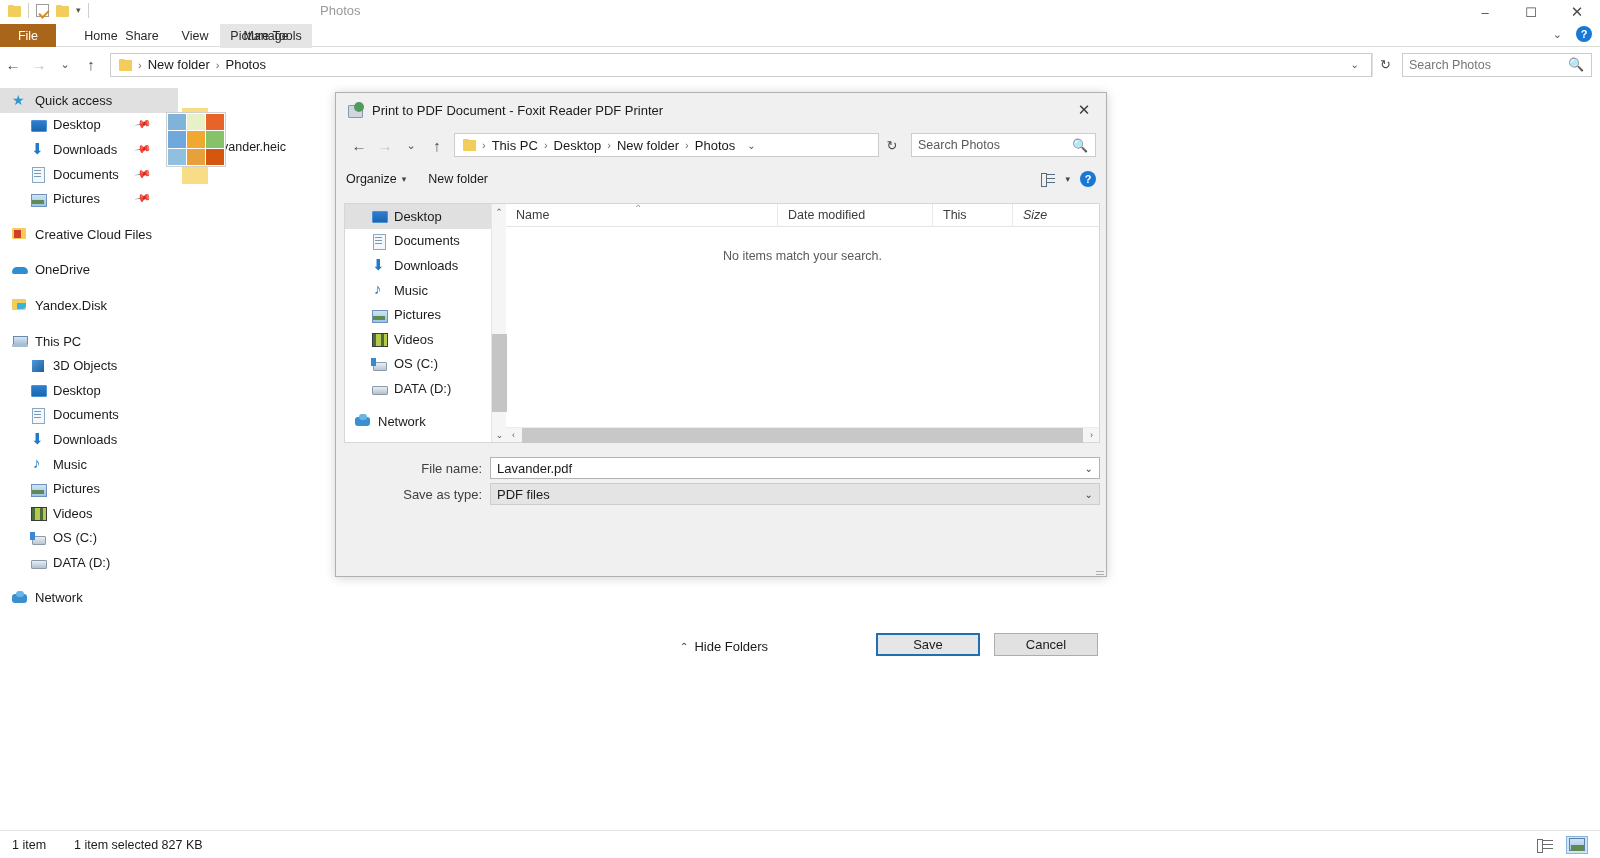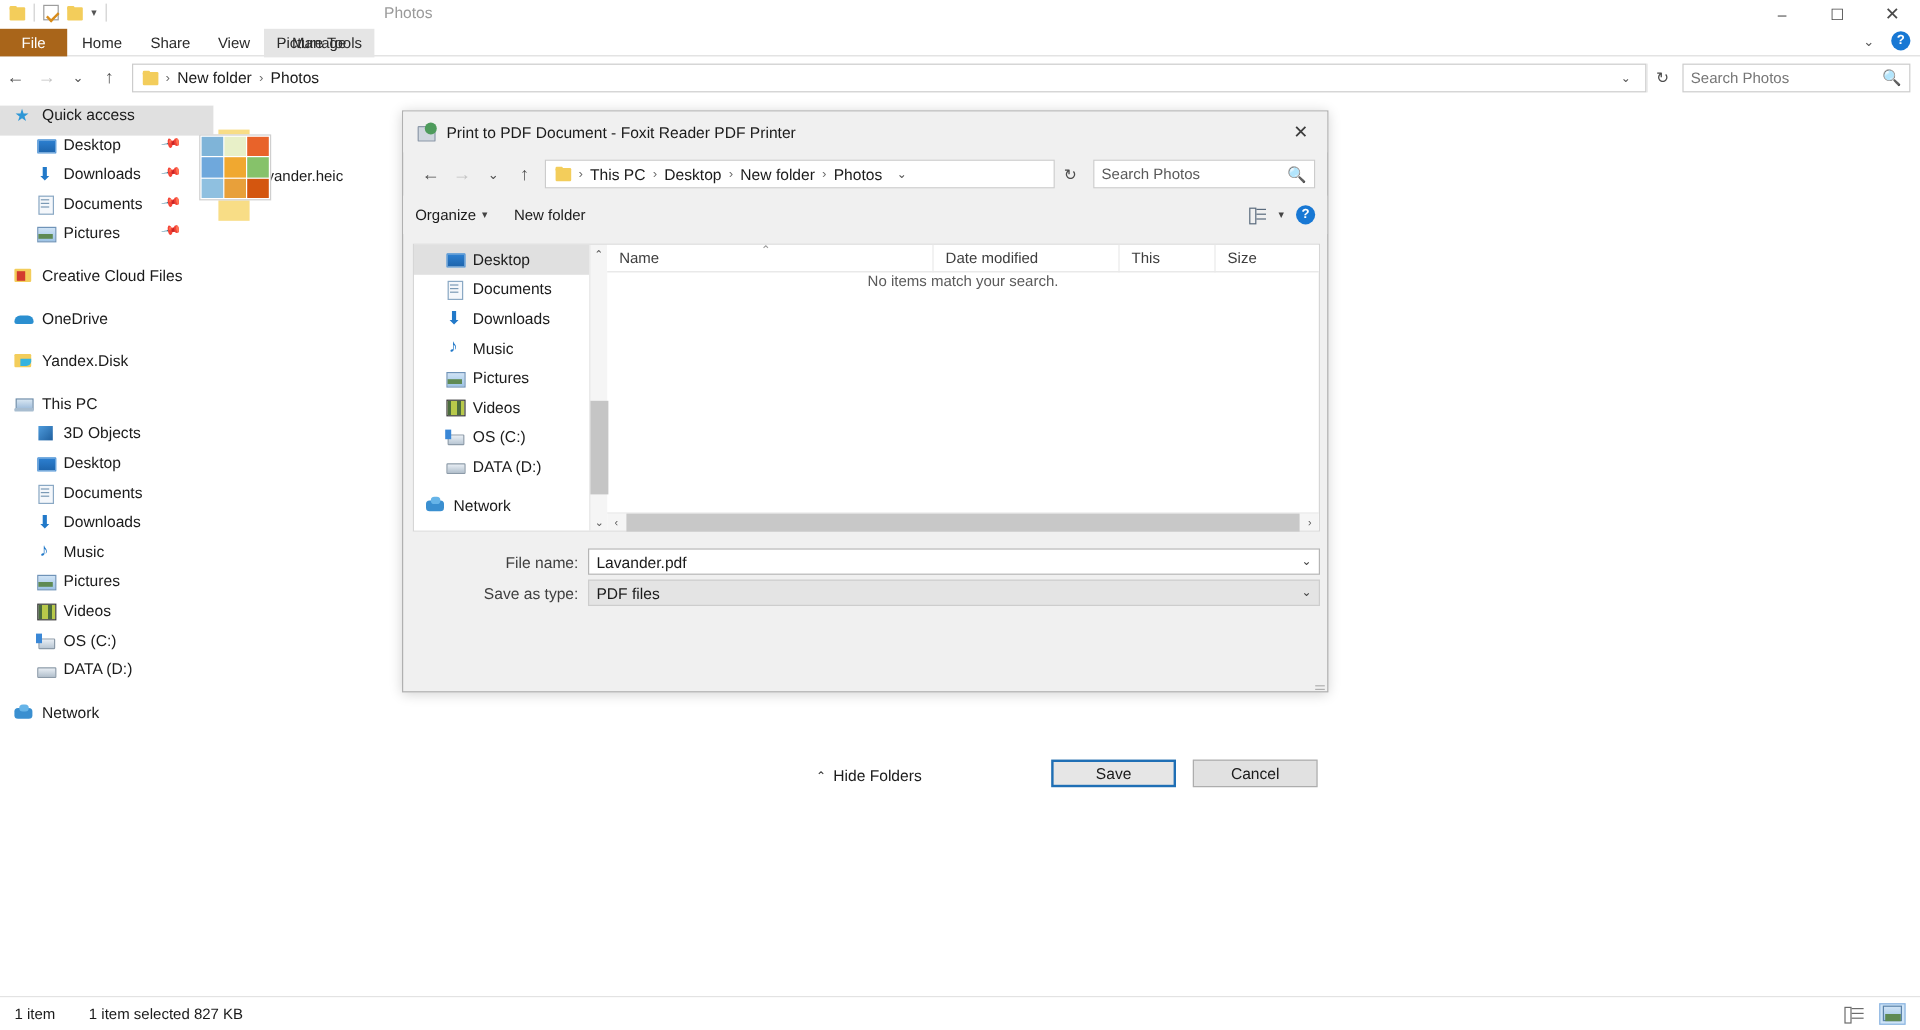--- a/index.html
+++ b/index.html
@@ -24,21 +24,21 @@
   .chk-ico:after{content:"";position:absolute;left:2px;top:5px;width:8px;height:4px;border-left:2px solid #d88c1a;border-bottom:2px solid #d88c1a;transform:rotate(-45deg);}
   .qat-caret { font-size:9px; color:#555; line-height:1; }
 
   .wincontrols { position:absolute; right:0; top:0; display:flex; height:24px; }
   .wincontrols div { width:46px; height:24px; display:flex; align-items:center; justify-content:center; color:#4a4a4a; font-size:13px; }
   .wincontrols .close { font-size:15px; }
 
   .ribbon-tabs { position:absolute; left:0; top:24px; width:1600px; height:23px; background:#fff; border-bottom:1px solid #dcdcdc; }
   .tab { position:absolute; top:0; height:23px; display:flex; align-items:center; justify-content:center; font-size:12.5px; color:#2a2a2a; }
   .tab.file { left:0; width:56px; background:#A9651A; color:#fff; }
-  .tab.home { left:56px; width:58px; }
+  .tab.home { left:72px; width:58px; }
   .tab.share { left:114px; width:56px; }
   .tab.view { left:170px; width:50px; }
   .tab.pictools { left:220px; width:92px; }
   .contextual { position:absolute; left:220px; top:0; width:92px; height:24px; background:#e5e5e5; display:flex; align-items:center; justify-content:center; font-size:12.5px; color:#2a2a2a; }
   .app-label { position:absolute; left:320px; top:3px; font-size:13px; color:#9a9a9a; }
   .ribbon-right { position:absolute; right:8px; top:26px; display:flex; align-items:center; gap:14px; }
   .ribbon-right .chev { font-size:11px; color:#555; }
   .help-circle { width:16px;height:16px;border-radius:50%;background:#1878d4;color:#fff;font-size:11px;display:flex;align-items:center;justify-content:center;font-weight:bold;}
 
   .addressbar { position:absolute; left:0; top:48px; width:1600px; height:33px; background:#fff; display:flex; align-items:center; }
@@ -50,21 +50,21 @@
   .crumb-sep { font-size:11px; color:#6a6a6a; padding:0 2px; }
   .crumbbox .spacer { flex:1; }
   .crumb-caret { font-size:10px; color:#555; padding:0 8px; }
   .refresh { width:26px;height:24px;display:flex;align-items:center;justify-content:center;font-size:13px;color:#4d4d4d;border-left:1px solid #e2e2e2;}
   .searchbox { width:190px; height:24px; margin-right:8px; margin-left:4px; border:1px solid #cccccc; display:flex; align-items:center; padding:0 6px; }
   .searchbox .ph { flex:1; font-size:12.5px; color:#767676; }
   .searchbox .mag { font-size:13px; color:#4a4a4a; }
 
   
   .navpane { position:absolute; left:0; top:88px; width:178px; height:720px; background:#fff; }
-  .navrow { position:relative; height:24.6px; display:flex; align-items:flex-start; font-size:13px; color:#1b1b1b; white-space:nowrap; }
+  .navrow { position:relative; height:24.6px; display:flex; align-items:center; font-size:13px; color:#1b1b1b; white-space:nowrap; }
   .navrow.sel { background:#e0e0e0; }
   .navrow .ic { width:16px; height:16px; margin-right:7px; flex:0 0 16px; position:relative; }
   .navrow .pin { position:absolute; right:28px; color:#9a9a9a; font-size:11px; transform:rotate(35deg); }
   .lvl0 { padding-left:12px; }
   .lvl1 { padding-left:30px; }
   .gap { height:11px; }
 
   .ic-star:before{content:"★";color:#2e97d6;font-size:14px;position:absolute;left:0;top:0;}
   .ic-desktop:before{content:"";position:absolute;left:1px;top:3px;width:14px;height:10px;background:linear-gradient(#2c7fd0,#1e65ad);border:1px solid #4b92d6;border-radius:1px;}
   .ic-download:before{content:"⬇";color:#2279c9;font-size:15px;position:absolute;left:1px;top:-1px;}
@@ -141,23 +141,23 @@
   .vscroll { width:15px; background:#f5f5f5; position:relative; border-left:1px solid #e6e6e6; }
   .vscroll .arr { height:15px; display:flex; align-items:center; justify-content:center; font-size:9px; color:#5a5a5a; }
   .vscroll .arr.bot { position:absolute; bottom:0; width:15px; }
   .vscroll .thumbv { position:absolute; left:0; top:130px; width:15px; height:78px; background:#c5c5c5; }
   .filelist { flex:1; position:relative; }
   .colhdr { height:23px; display:flex; border-bottom:1px solid #e4e4e4; background:#fff; align-items:center; }
   .col { font-size:12.5px; color:#3d3d3d; padding-left:10px; border-right:1px solid #eaeaea; height:23px; display:flex; align-items:center; position:relative; }
   .col.name { width:272px; }
   .col.date { width:155px; }
   .col.type { width:80px; }
-  .col.size { width:60px; border-right:none; }
+  .col.size { width:60px; border-right:none;font-style:italic; }
   .sortmark { position:absolute; left:128px; top:-1px; font-size:10px; color:#9a9a9a; }
-  .emptymsg { text-align:center; font-size:12.5px; color:#5a5a5a; }
+  .emptymsg { text-align:center; margin-top:22px; font-size:12.5px; color:#5a5a5a; }
   .hscroll { position:absolute; left:0; bottom:0; width:100%; height:15px; background:#f5f5f5; display:flex; align-items:center; border-top:1px solid #ececec; }
   .hscroll .arr { width:15px; text-align:center; font-size:9px; color:#5a5a5a; }
   .hscroll .thumbh { height:15px; background:#c8c8c8; flex:1; margin:0 1px; }
 
   .fieldrow { position:absolute; display:flex; align-items:center; }
   .fr1 { left:8px; top:364px; width:756px; }
   .fr2 { left:8px; top:390px; width:756px; }
   .flabel { width:146px; text-align:right; padding-right:8px; font-size:13px; color:#404040; }
   .fcombo { flex:1; height:22px; border:1px solid #b5b5b5; background:#fff; display:flex; align-items:center; padding:0 6px; }
   .fcombo.grey { background:#e4e4e4; border-color:#cdcdcd; }

